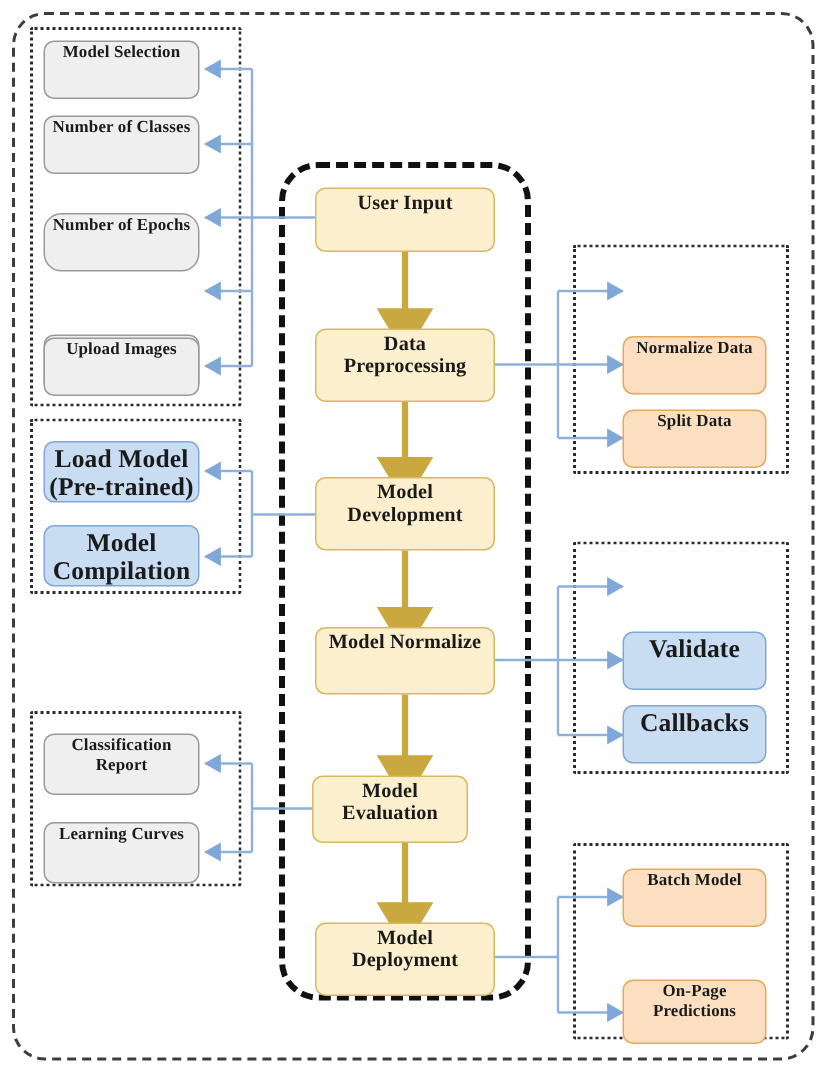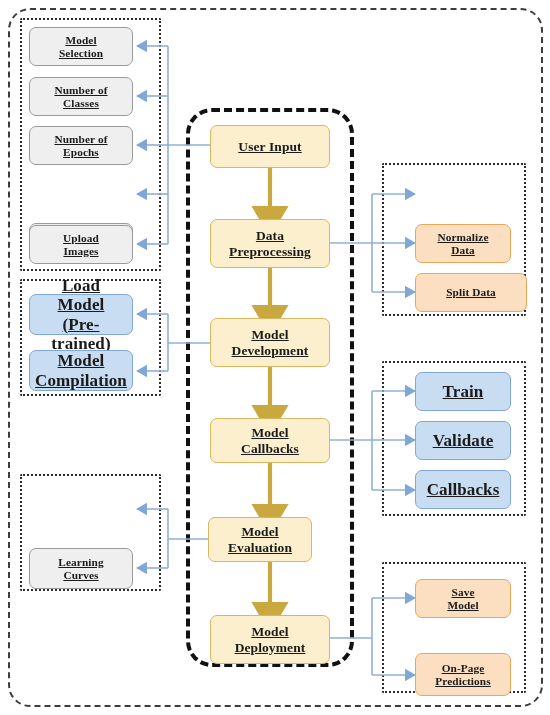--- a/index.html
+++ b/index.html
@@ -36,28 +36,27 @@
     border:4px dashed #111111;
     border-radius:26px;
     box-sizing:border-box;
   }
 
   
   .node{
     position:absolute;
     box-sizing:border-box;
     border-radius:7px;
-    display:flex;align-items:center;justify-content:center;
+    display:flex;align-items:flex-start;justify-content:center;
     text-align:center;
     font-weight:bold;
     color:#1a1a1a;
     line-height:1.12;
     letter-spacing:.1px;
-    padding:1px 20px;
-    text-decoration:underline;
+    padding:1px 1px;
   }
   .node span{display:block;}
 
   .node.yellow{
     background:#FBEFCD;
     border:1.4px solid #D8B760;
     font-size:13.5px;
   }
   .node.peach{
     background:#FBDFC0;
@@ -170,73 +169,73 @@
   <div class="node yellow" style="left:210px;top:125px;width:120px;height:43px;">
       <span>User Input</span>
     </div>
   <div class="node yellow" style="left:210px;top:219px;width:120px;height:49px;">
       <span>Data<br>Preprocessing</span>
     </div>
   <div class="node yellow" style="left:210px;top:318px;width:120px;height:49px;">
       <span>Model<br>Development</span>
     </div>
   <div class="node yellow" style="left:210px;top:418px;width:120px;height:45px;">
-      <span>Model Callbacks</span>
+      <span>Model Normalize</span>
     </div>
   <div class="node yellow" style="left:208px;top:517px;width:104px;height:45px;">
       <span>Model Evaluation</span>
     </div>
   <div class="node yellow" style="left:210px;top:615px;width:120px;height:49px;">
       <span>Model<br>Deployment</span>
     </div>
 
   <div class="node grey" style="left:29px;top:27px;width:104px;height:39px;">
       <span>Model Selection</span>
     </div>
   <div class="node grey" style="left:29px;top:77px;width:104px;height:39px;">
       <span>Number of Classes</span>
     </div>
-  <div class="node grey" style="left:29px;top:126px;width:104px;height:39px;">
+  <div class="node grey" style="left:29px;top:142px;width:104px;height:39px;border-radius:12px;">
       <span>Number of Epochs</span>
     </div>
   <div class="node grey" style="left:29px;top:175px;width:104px;height:39px;margin-top:48px;">
       <span>Batch Size</span>
     </div>
   <div class="node grey" style="left:29px;top:225px;width:104px;height:39px;">
       <span>Upload Images</span>
     </div>
 
   <div class="node blue" style="left:29px;top:294px;width:104px;height:41px;">
       <span>Load Model<br>(Pre-trained)</span>
     </div>
   <div class="node blue" style="left:29px;top:350px;width:104px;height:41px;">
       <span>Model<br>Compilation</span>
     </div>
 
+  <div class="node grey" style="left:29px;top:489px;width:104px;height:41px;">
+      <span>Classification<br>Report</span>
+    </div>
   <div class="node grey" style="left:29px;top:548px;width:104px;height:41px;">
       <span>Learning Curves</span>
     </div>
 
   <div class="node peach" style="left:415px;top:224px;width:96px;height:39px;">
       <span>Normalize Data</span>
     </div>
-  <div class="node peach" style="left:415px;top:273px;width:112px;height:39px;">
+  <div class="node peach" style="left:415px;top:273px;width:96px;height:39px;">
       <span>Split Data</span>
     </div>
 
-  <div class="node blue" style="left:415px;top:372px;width:96px;height:39px;">
-      <span>Train</span>
-    </div>
   <div class="node blue" style="left:415px;top:421px;width:96px;height:39px;">
       <span>Validate</span>
     </div>
   <div class="node blue" style="left:415px;top:470px;width:96px;height:39px;">
       <span>Callbacks</span>
     </div>
 
   <div class="node peach" style="left:415px;top:579px;width:96px;height:39px;">
-      <span>Save Model</span>
+      <span>Batch Model</span>
     </div>
   <div class="node peach" style="left:415px;top:653px;width:96px;height:43px;">
       <span>On-Page<br>Predictions</span>
     </div>
 
 </div>
 
 </body></html>

